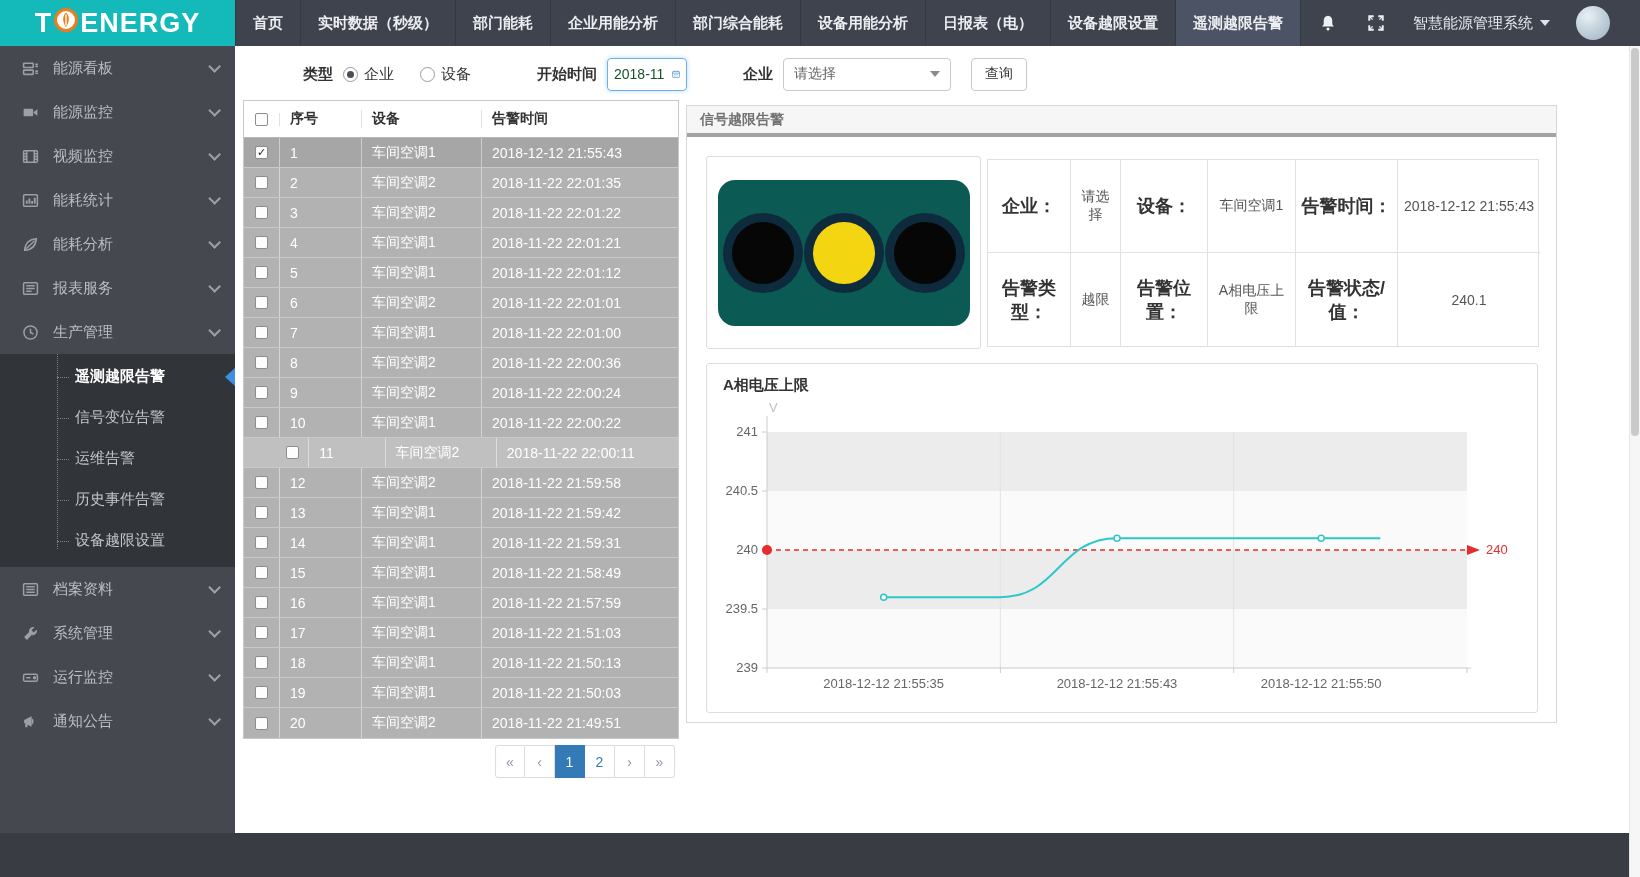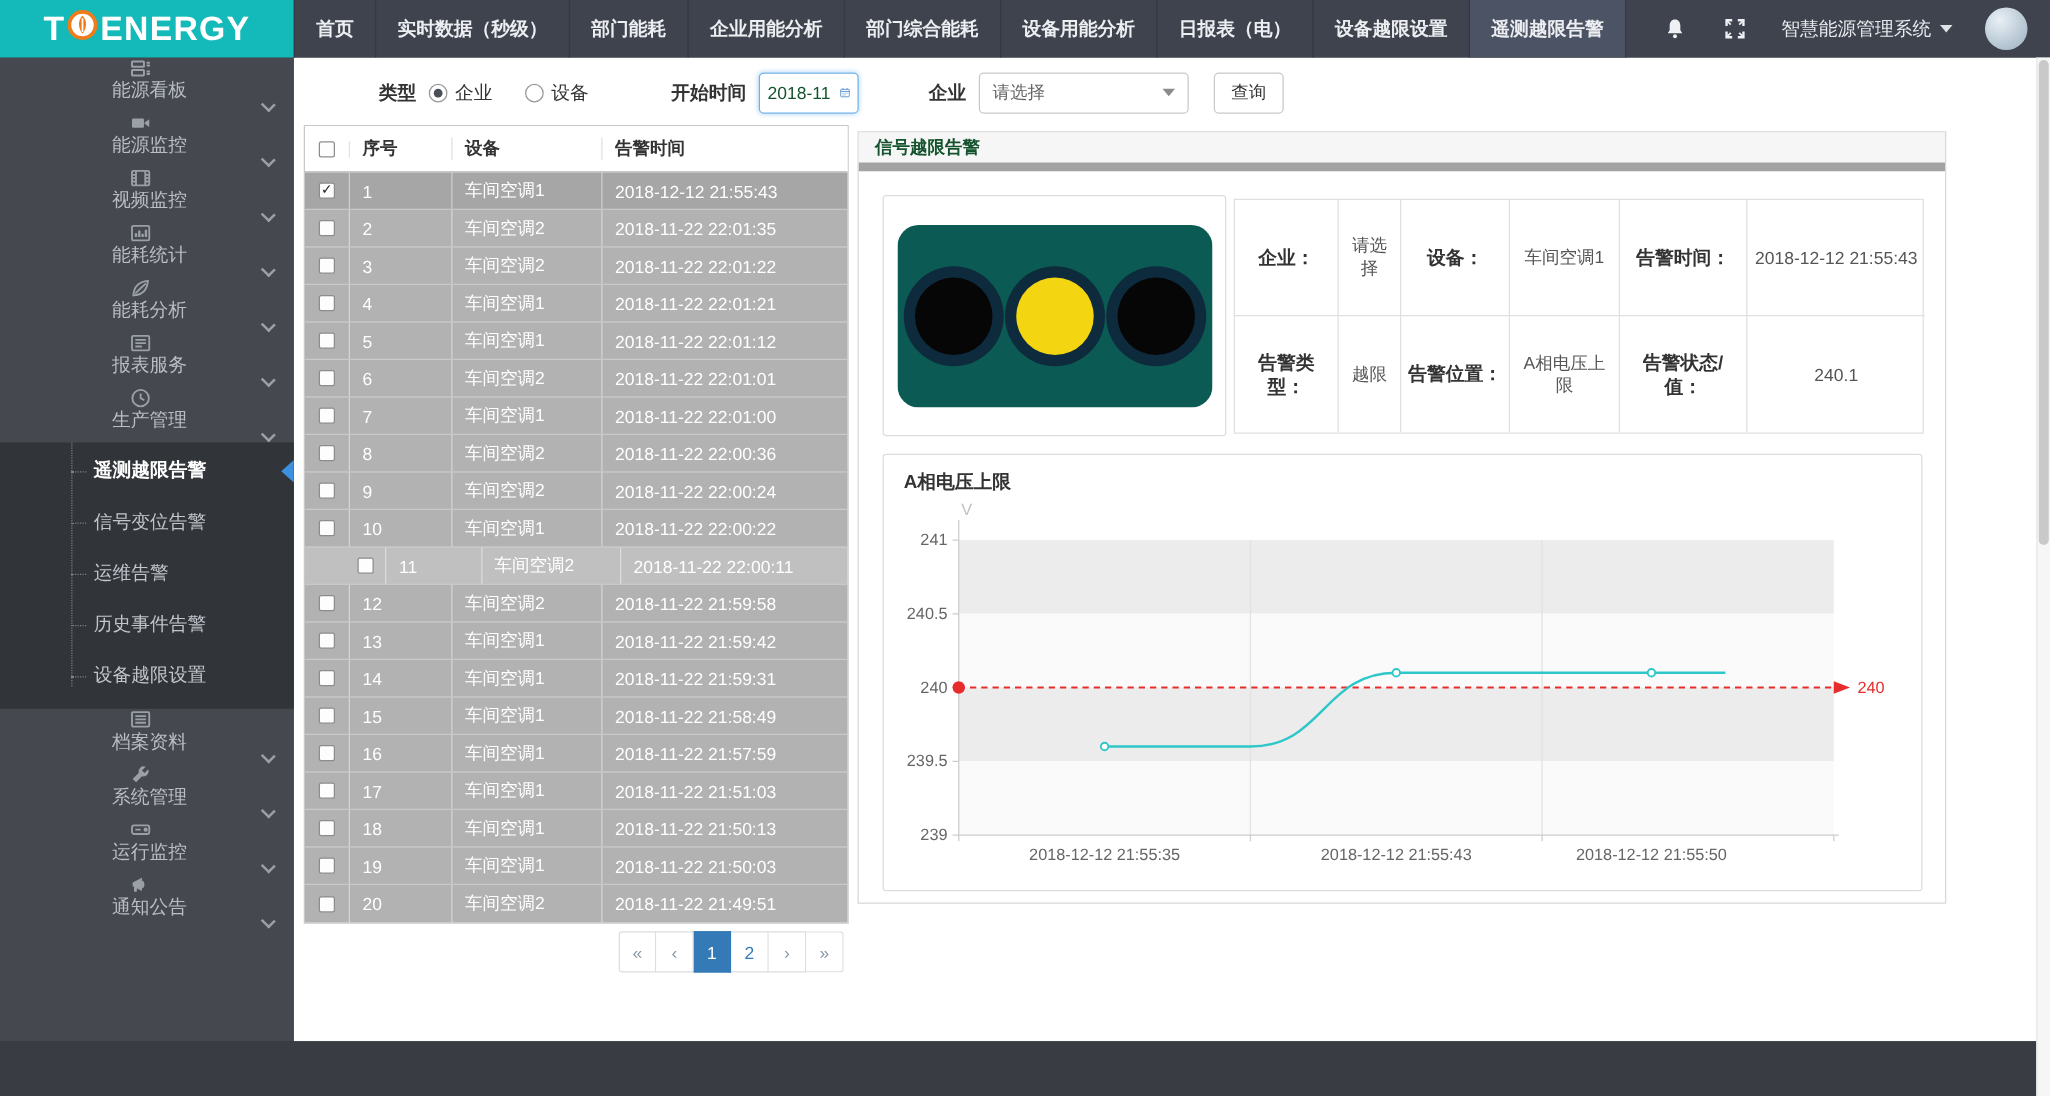--- a/index.html
+++ b/index.html
@@ -8,29 +8,29 @@
 
   
   .topbar { position:absolute; left:0; top:0; width:1640px; height:46px; background:#3e434e; display:flex; align-items:stretch; z-index:5; }
   .logo { width:235px; height:46px; background:#14b9b9; display:flex; align-items:center; justify-content:center; gap:1px; }
   .logo-text { color:#fff; font-size:27px; font-weight:bold; letter-spacing:1px; display:flex; align-items:center; }
   .logo-at { display:inline-block; margin:0 1px; }
   .top-nav { display:flex; align-items:stretch; }
   .nav-item { padding:0 17px; display:flex; align-items:center; color:#eceef1; font-size:15px; font-weight:bold; border-right:1px solid #343945; cursor:pointer; white-space:nowrap; }
   .nav-item:first-child { border-left:1px solid #343945; }
   .nav-item.active { background:#4c5364; }
-  .top-right { margin-left:auto; display:flex; align-items:center; gap:26px; padding-right:18px; }
+  .top-right { margin-left:auto; display:flex; align-items:center; gap:26px; padding-right:30px; }
   .icon-btn { width:22px; height:22px; display:flex; align-items:center; justify-content:center; cursor:pointer; }
   .sys-name { color:#e8eaee; font-size:15px; display:flex; align-items:center; gap:7px; cursor:pointer; white-space:nowrap; }
   .caret-down { width:0; height:0; border-left:5px solid transparent; border-right:5px solid transparent; border-top:6px solid #dfe2e7; }
   .avatar { width:34px; height:34px; border-radius:50%; background:radial-gradient(circle at 35% 30%, #e8f0f5, #aebfcd 75%); }
 
   
   .sidebar { position:absolute; left:0; top:46px; width:235px; height:787px; background:#45484e; z-index:4; }
-  .side-item { height:44px; display:flex; align-items:center; padding:0 18px 0 22px; color:#b9bec5; font-size:15px; cursor:pointer;flex-direction:column; }
+  .side-item { height:44px; display:flex; align-items:center; padding:0 18px 0 22px; color:#b9bec5; font-size:15px; cursor:pointer; }
   .side-item .s-icon { width:17px; height:17px; margin-right:14px; color:#9aa0a6; flex:0 0 auto; }
   .side-item .chev { margin-left:auto; width:9px; height:9px; border-right:2px solid #9aa0a6; border-bottom:2px solid #9aa0a6; transform:rotate(45deg) translateY(-3px); }
   .side-item.active { background:#26292d; color:#ffffff; font-weight:bold; }
   .side-item.active .s-icon { color:#fff; }
   .submenu { background:#313439; padding:2px 0 6px 0; position:relative; }
   .sub-item { height:41px; display:flex; align-items:center; padding-left:75px; color:#c2c6cc; font-size:15px; cursor:pointer; position:relative; }
   .sub-item::before { content:""; position:absolute; left:57px; top:50%; width:12px; border-top:1px dotted #7c8087; }
   .submenu::before { content:""; position:absolute; left:57px; top:0; bottom:18px; border-left:1px dotted #7c8087; }
   .sub-item.active { color:#fff; font-weight:bold; }
   .sub-item .active-arrow { position:absolute; right:0; top:50%; transform:translateY(-50%); width:0; height:0; border-top:9px solid transparent; border-bottom:9px solid transparent; border-right:10px solid #3d8fe0; }
@@ -73,29 +73,29 @@
   
   .pagination { position:absolute; left:260px; top:699px; display:flex; }
   .page-btn { min-width:30px; height:33px; padding:0 10px; display:flex; align-items:center; justify-content:center; background:#fff; border:1px solid #ddd; border-left:none; color:#8a97a8; font-size:14px; cursor:pointer; }
   .page-btn:first-child { border-left:1px solid #ddd; border-radius:3px 0 0 3px; }
   .page-btn:last-child { border-radius:0 3px 3px 0; }
   .page-btn.num { color:#337ab7; }
   .page-btn.active { background:#337ab7; border-color:#337ab7; color:#fff; }
 
   
   .panel { position:absolute; left:451px; top:59px; width:871px; height:618px; border:1px solid #d8d8d8; background:#fff; }
-  .panel-header { height:31px; background:#f6f6f6; border-bottom:7px solid #a3a3a3; display:flex; align-items:center; padding-left:13px; font-size:14px; font-weight:bold; color:#14532d; }
+  .panel-header { height:31px; background:#f6f6f6; border-bottom:4px solid #a3a3a3; display:flex; align-items:center; padding-left:13px; font-size:14px; font-weight:bold; color:#737373; }
 
   .tl-card { position:absolute; left:19px; top:50px; width:275px; height:193px; border:1px solid #ddd; border-radius:3px; display:flex; align-items:center; justify-content:center; background:#fff; }
 
   .info-table { position:absolute; left:300px; top:53px; width:552px; height:188px; display:grid; grid-template-columns:83px 50px 87px 88px 102px 142px; grid-template-rows:1fr 1fr; border:1px solid #e0e0e0; }
   .info-cell { border-right:1px solid #e0e0e0; border-bottom:1px solid #e0e0e0; display:flex; align-items:center; justify-content:center; text-align:center; font-size:14px; color:#555; padding:4px; }
   .info-cell:nth-child(6n) { border-right:none; }
   .info-cell:nth-child(n+7) { border-bottom:none; }
-  .info-cell.lbl { font-weight:bold; color:#333; font-size:15px; }
+  .info-cell.lbl { font-weight:bold; color:#333; font-size:18px; }
 
   .chart-card { position:absolute; left:19px; top:257px; width:832px; height:350px; border:1px solid #ddd; border-radius:3px; background:#fff; }
   .chart-title { position:absolute; left:16px; top:12px; font-size:15px; font-weight:bold; color:#333; }
   .chart-svg { position:absolute; left:4px; top:38px; }
 
   
   .footer { position:absolute; left:0; top:833px; width:1640px; height:44px; background:#393c42; z-index:6; }
   .scrollbar { position:absolute; right:0; top:46px; width:11px; height:831px; background:#f6f6f6; border-left:1px solid #e6e6e6; z-index:7; }
   .scroll-thumb { position:absolute; left:1px; top:2px; width:8px; height:388px; background:#c9c9c9; border-radius:4px; cursor:pointer; }
 </style>

